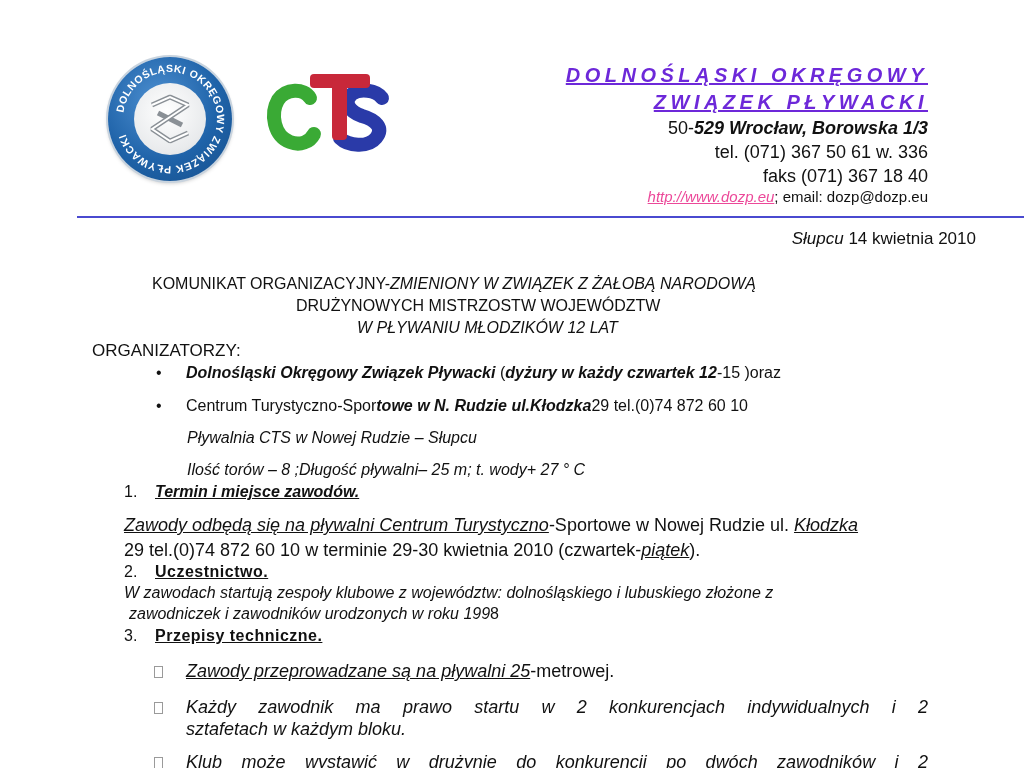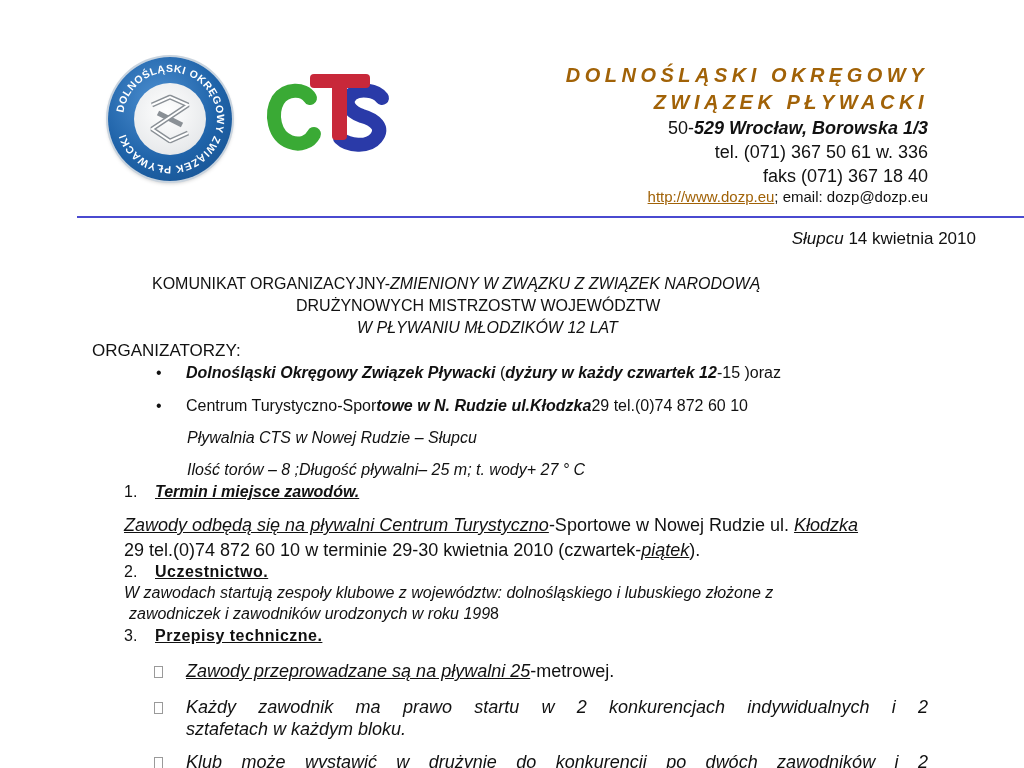--- a/index.html
+++ b/index.html
@@ -20,32 +20,32 @@
     position: absolute; left: 26px; top: 26px; width: 72px; height: 72px; border-radius: 50%;
     background: radial-gradient(circle at 45% 40%, #ffffff 0%, #e8eaec 70%, #c9cdd1 100%);
   }
   .logo-dozp .inner svg { position: absolute; left: 0; top: 0; }
   .logo-dozp .ring-text { position: absolute; left: 0; top: 0; }
 
   .logo-cts { left: 264px; top: 70px; width: 128px; height: 84px; }
 
   
   .org-name {
-    right: 96px; color: #a16207; font-weight: bold; font-style: italic;
-    font-size: 20px; letter-spacing: 4.5px; text-align: right;
+    right: 96px; color: #6d28d9; font-weight: bold; font-style: italic;
+    font-size: 20px; letter-spacing: 4.5px; text-align: right; text-decoration: underline;
   }
   .org-line1 { top: 64px; }
   .org-line2 { top: 91px; }
   .addr { right: 96px; font-size: 18px; color: #111; text-align: right; }
   .addr1 { top: 118px; }
   .addr1 .bi { font-weight: bold; font-style: italic; }
   .addr2 { top: 142px; }
   .addr3 { top: 166px; }
   .web { right: 96px; top: 188px; font-size: 15px; }
-  .web a { color: #a16207; text-decoration: underline; }
+  .web a { color: #ec4899; text-decoration: underline; font-style: italic; }
 
   .rule { left: 77px; top: 216px; width: 947px; height: 2px; background: #4a4ad0; }
 
   .date { right: 48px; top: 229px; font-size: 17px; }
   .date .it { font-style: italic; }
 
   .title { font-size: 16px; text-align: center; }
   .t1 { left: 152px; top: 275px; }
   .t1 .it { font-style: italic; }
   .t2 { left: 296px; top: 297px; }
@@ -127,21 +127,21 @@
 <div class="abs org-name org-line2">ZWIĄZEK PŁYWACKI</div>
 <div class="abs addr addr1"><span>50-</span><span class="bi">529 Wrocław, Borowska 1/3</span></div>
 <div class="abs addr addr2">tel. (071) 367 50 61 w. 336</div>
 <div class="abs addr addr3">faks (071) 367 18 40</div>
 <div class="abs web"><a>http://www.dozp.eu</a><span>; email: dozp@dozp.eu</span></div>
 
 <div class="abs rule"></div>
 
 <div class="abs date"><span class="it">Słupcu</span><span> 14 kwietnia 2010</span></div>
 
-<div class="abs title t1"><span>KOMUNIKAT ORGANIZACYJNY-</span><span class="it">ZMIENIONY W ZWĄZKU Z ZWIĄZEK NARODOWĄ</span></div>
+<div class="abs title t1"><span>KOMUNIKAT ORGANIZACYJNY-</span><span class="it">ZMIENIONY W ZWIĄZEK Z ŻAŁOBĄ NARODOWĄ</span></div>
 <div class="abs title t2">DRUŻYNOWYCH MISTRZOSTW WOJEWÓDZTW</div>
 <div class="abs title t3">W PŁYWANIU MŁODZIKÓW 12 LAT</div>
 
 <div class="abs org-label">ORGANIZATORZY:</div>
 
 <div class="abs bullet b1">
   <span class="dot">•</span>
   <span class="bi">Dolnośląski Okręgowy Związek Pływacki</span><span> (</span><span class="bi">dyżury w każdy czwartek 12</span><span>-15 )oraz</span>
 </div>
 <div class="abs bullet b2">

